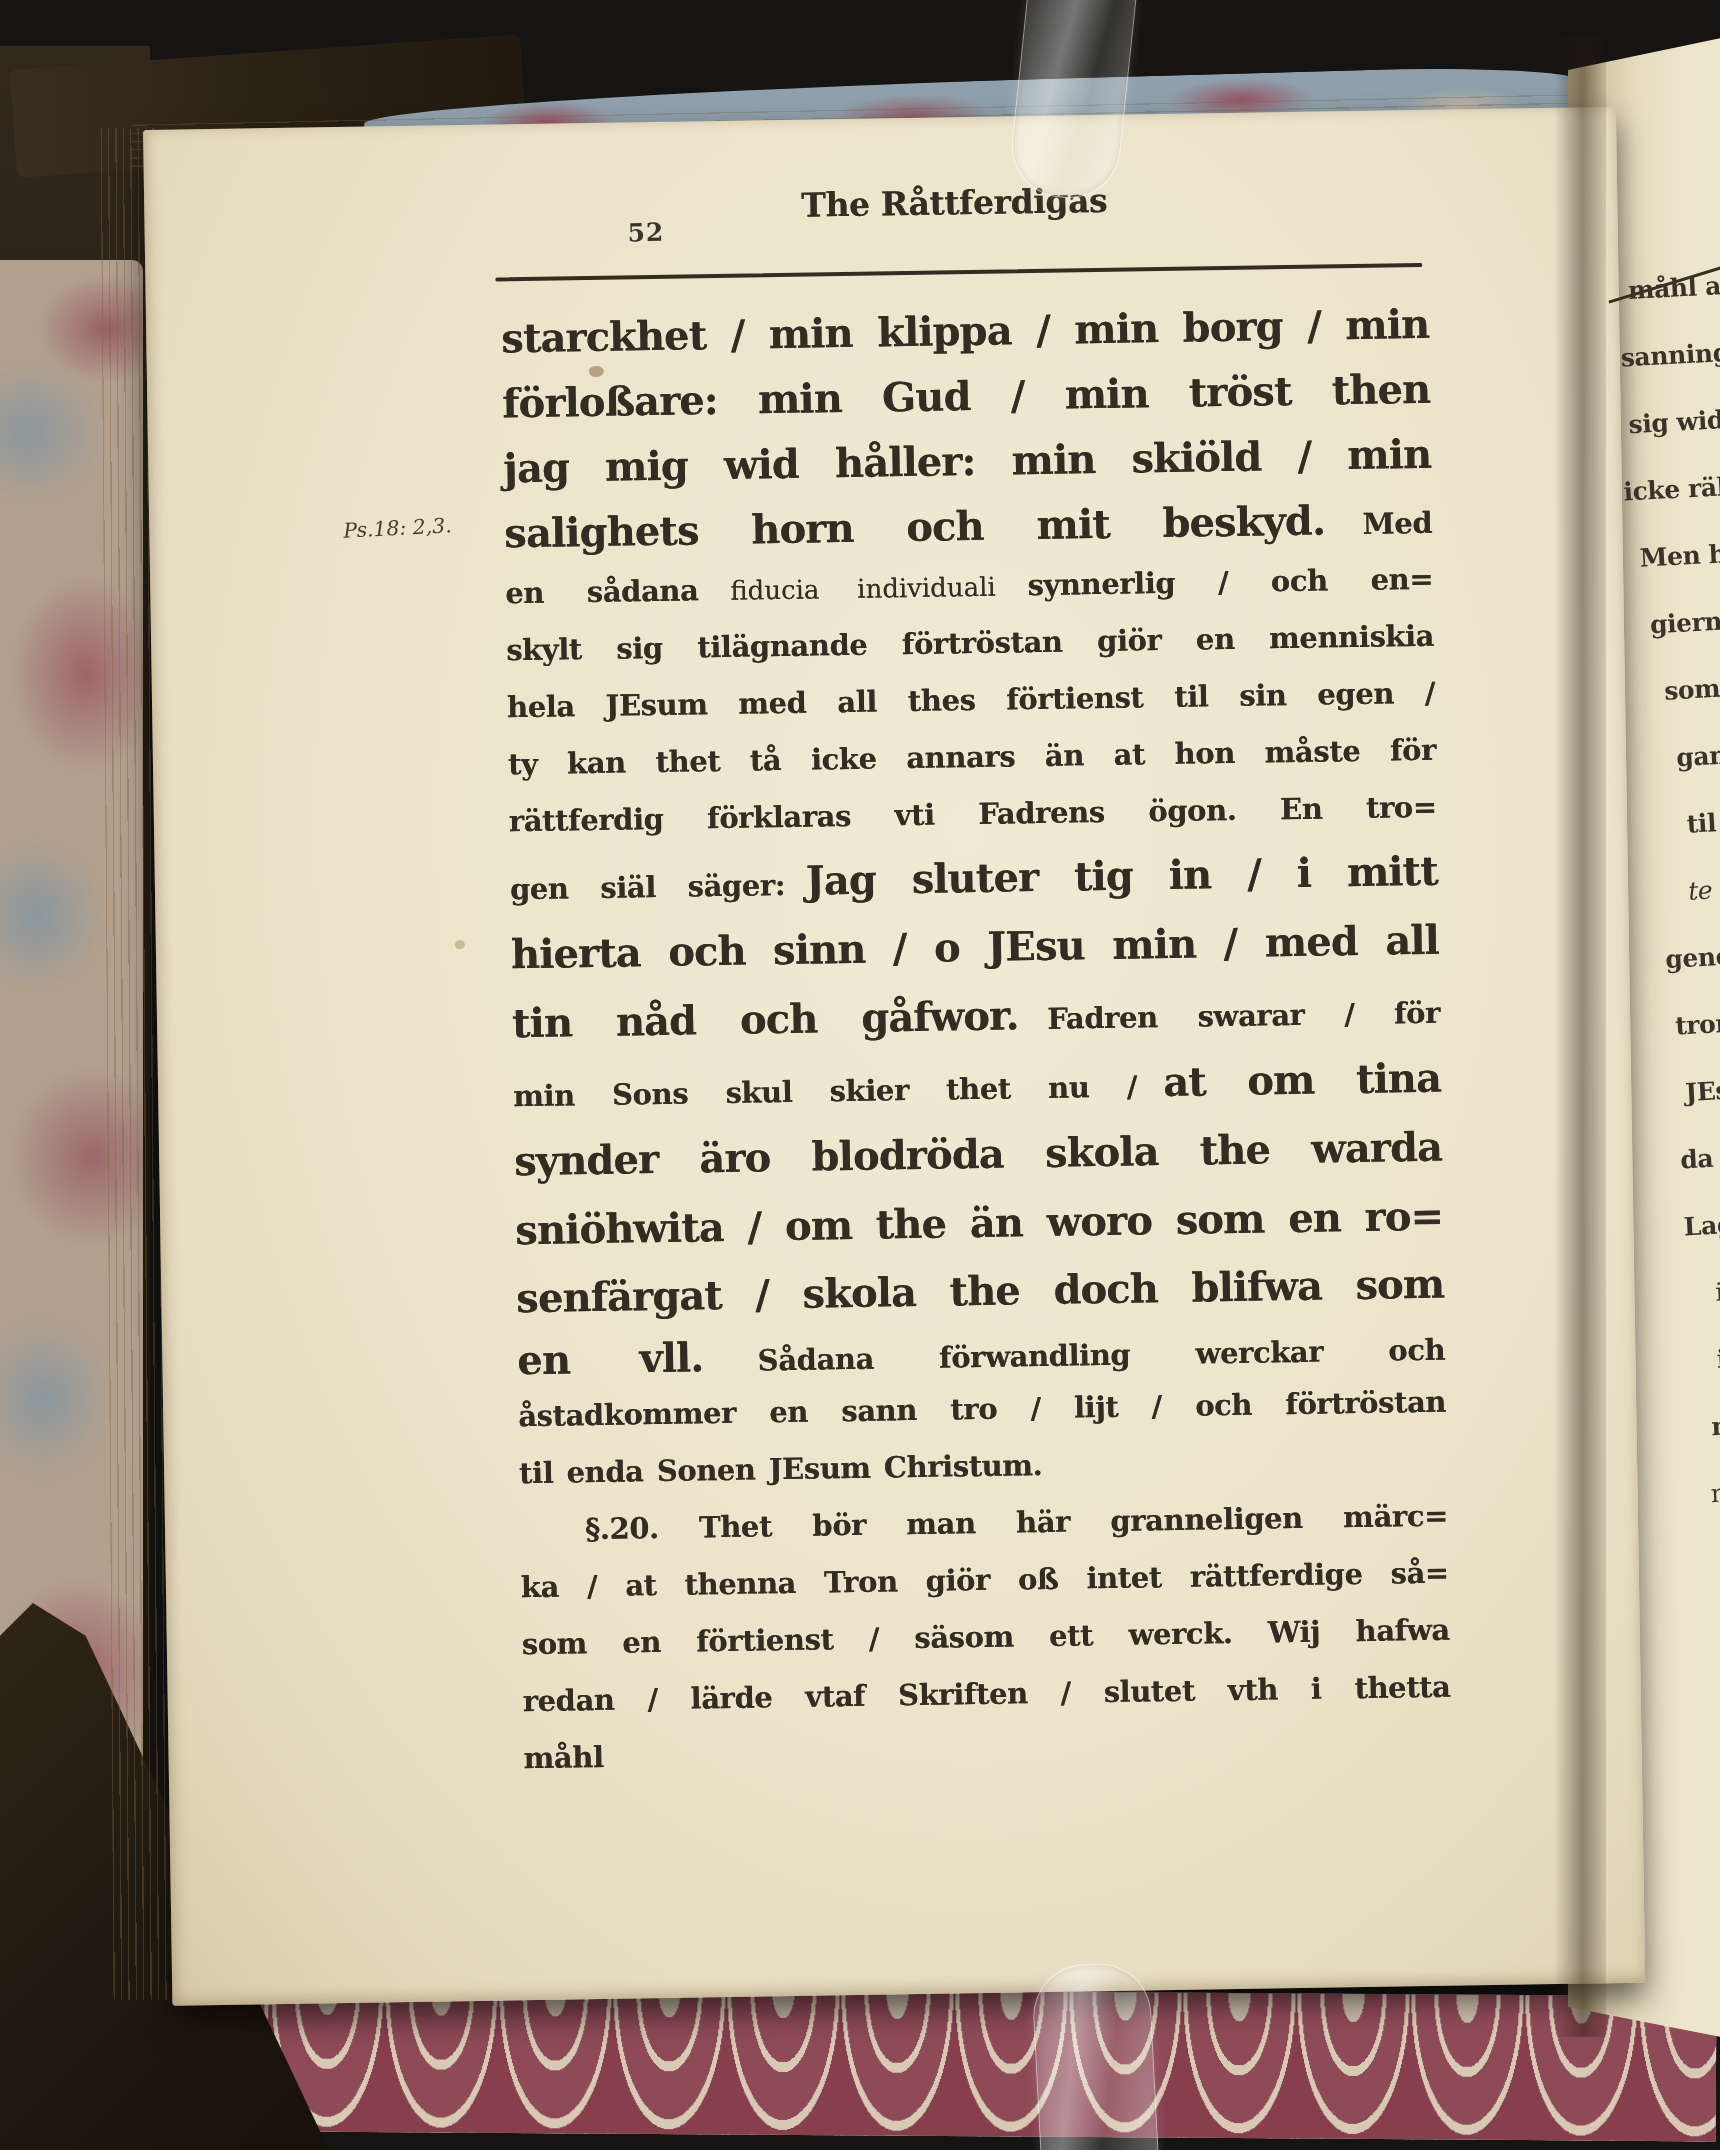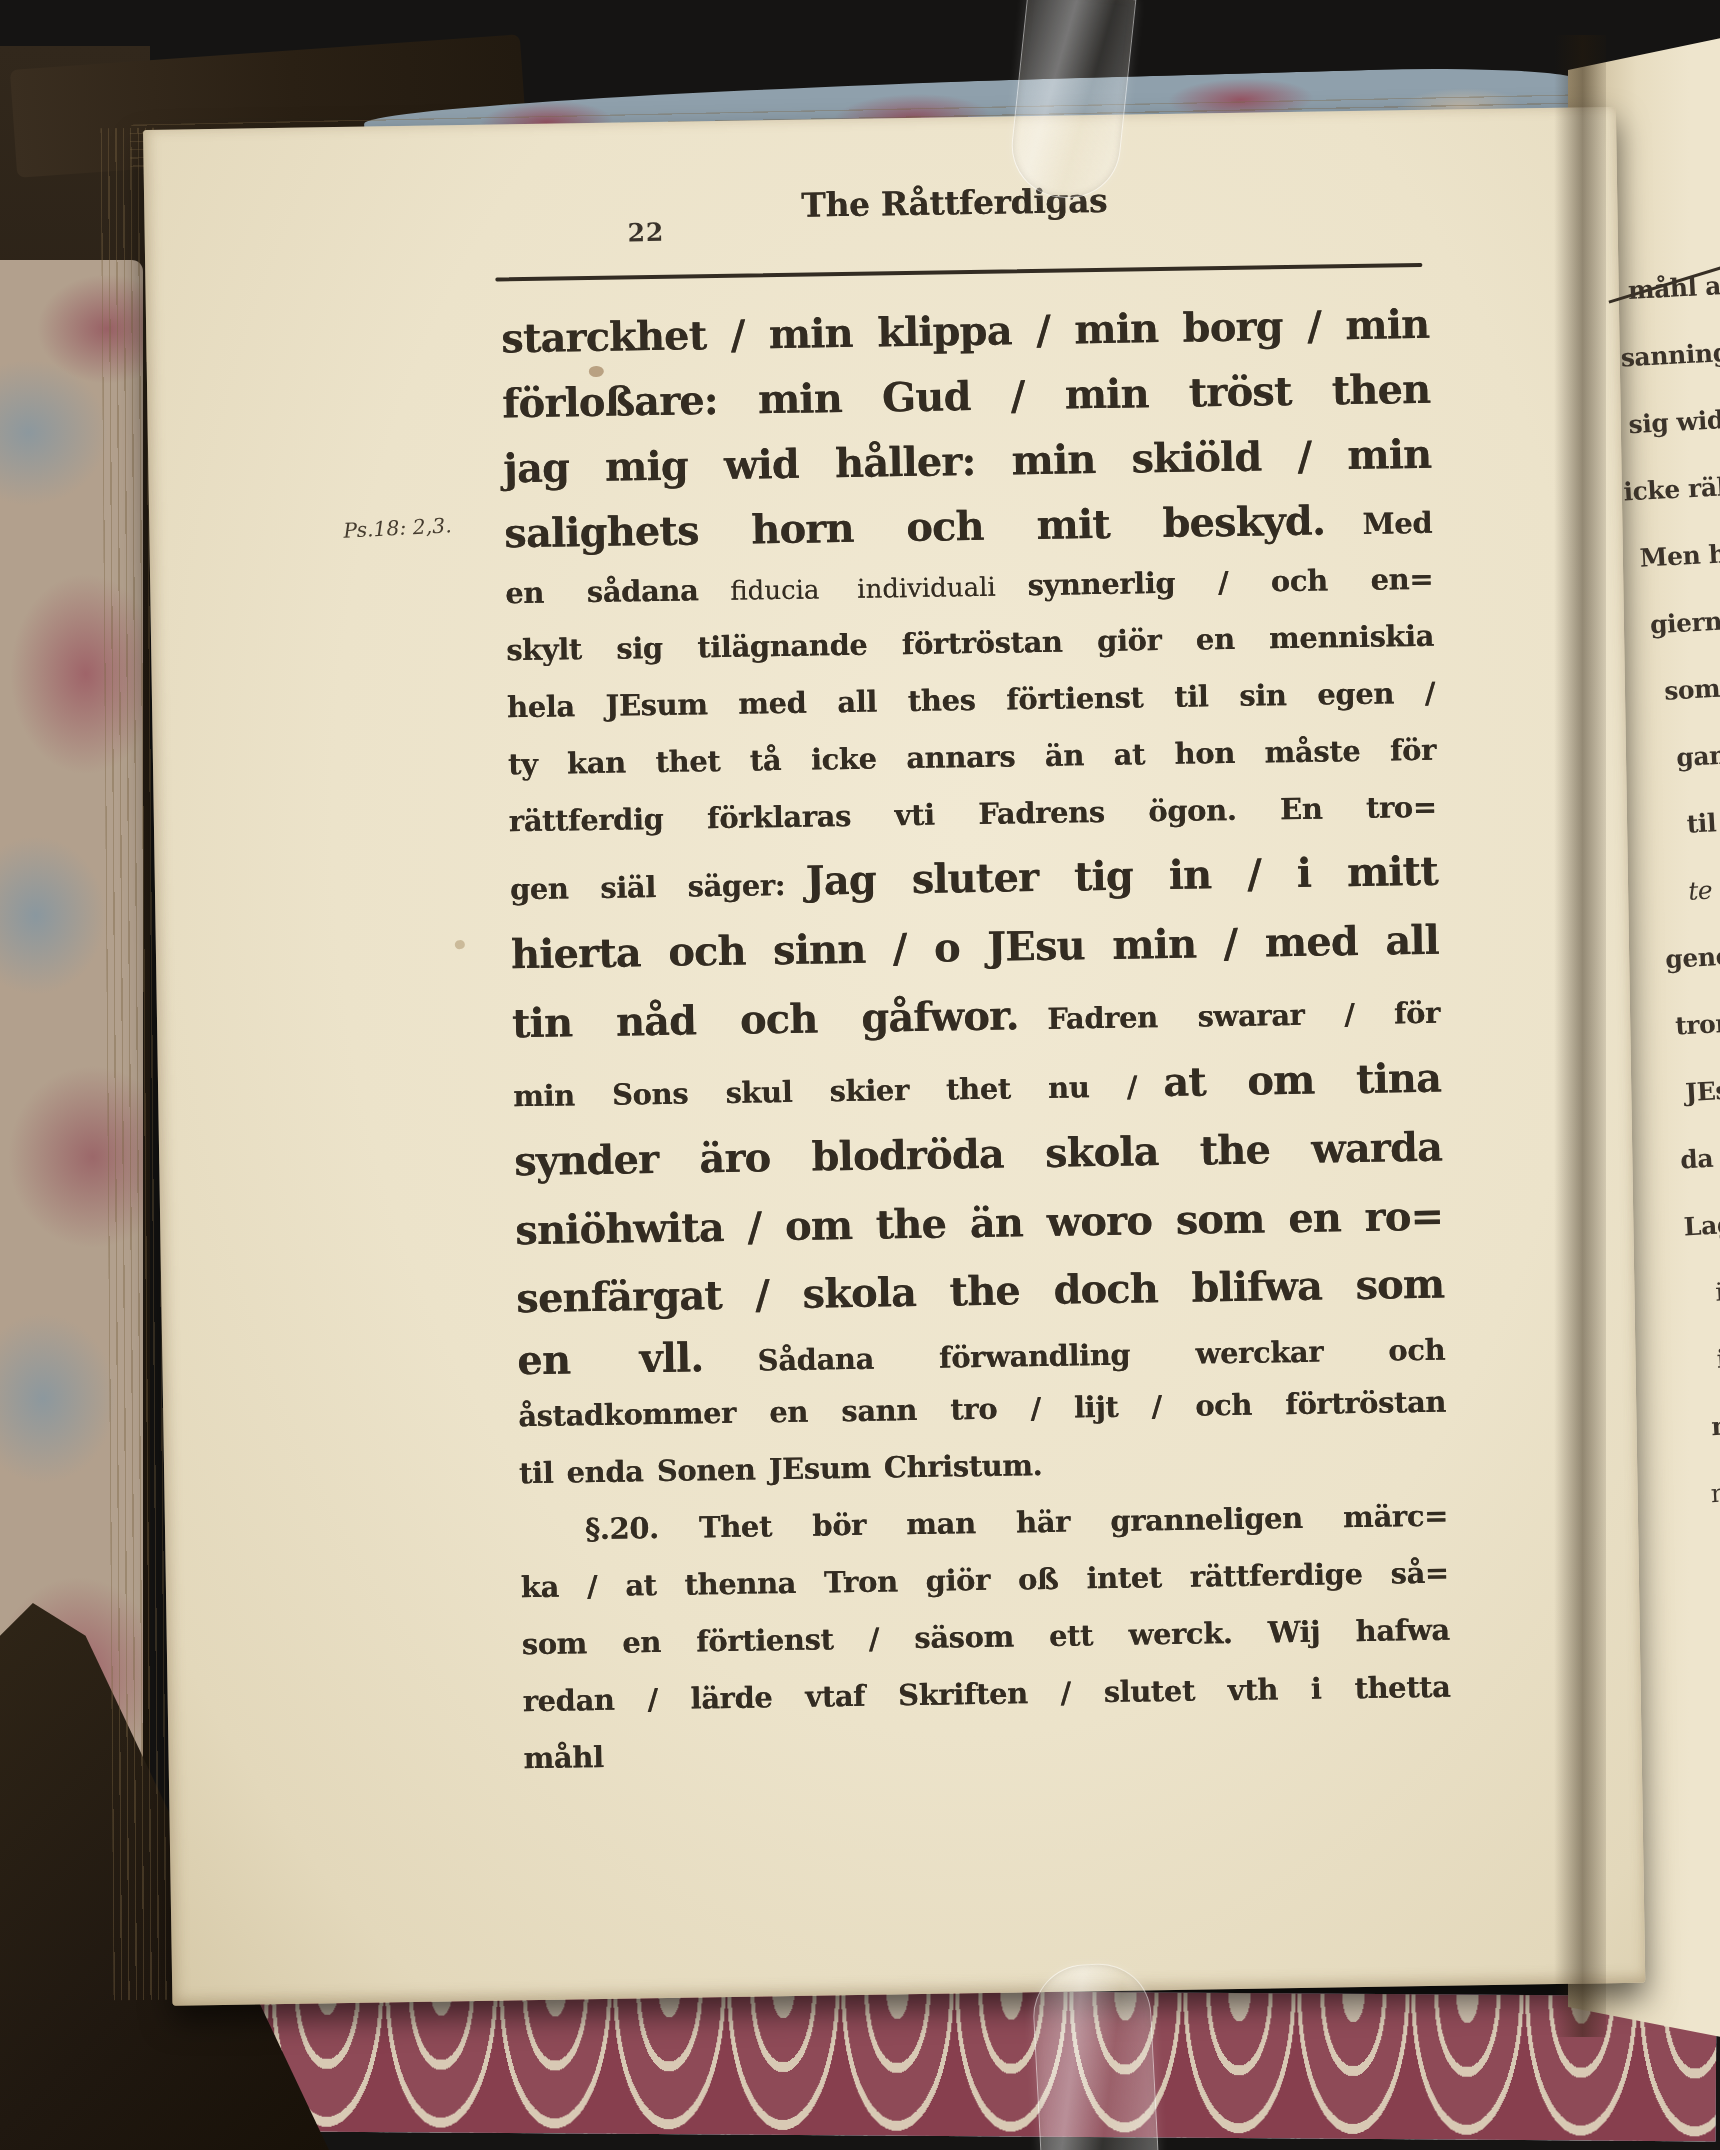--- a/index.html
+++ b/index.html
@@ -195,21 +195,21 @@
       <div class="frag" style="padding-left: 50px;">i kraft a</div>
       <div class="frag" style="padding-left: 41px;">nar ing</div>
       <div class="frag lat" style="padding-left: 37px;">netivo</div>
       <div class="frag" style="padding-left: 46px;">tron.</div>
       <div class="frag" style="padding-left: 50px;">en penni</div>
       <div class="frag" style="padding-left: 50px;">för hand</div>
       <div class="frag" style="padding-left: 41px;">hand; w</div>
     </div>
 
   <div class="page-main">
-    <div class="page-number">22</div>
+    <div class="page-number">52</div>
     <div class="running-title">The Råttferdigas</div>
     <div class="header-rule"></div>
     <div class="margin-note">Ps.18: 2,3.</div>
     <div class="body-text">
 
     <div class="line" style="height: 65px; line-height: 65px;"><span class="seg-xl">starckhet / min klippa / min borg / min</span></div>
         <div class="line" style="height: 65px; line-height: 65px;"><span class="seg-xl">förloßare: min Gud / min tröst then</span></div>
         <div class="line" style="height: 65px; line-height: 65px;"><span class="seg-xl">jag mig wid håller: min skiöld / min</span></div>
         <div class="line" style="height: 65px; line-height: 65px;"><span class="seg-xl">salighets horn och mit beskyd.</span> <span class="seg-md">Med</span></div>
         <div class="line" style="height: 57px; line-height: 57px;"><span class="seg-md">en sådana</span> <span class="seg-lat">fiducia individuali</span> <span class="seg-md">synnerlig / och en=</span></div>

